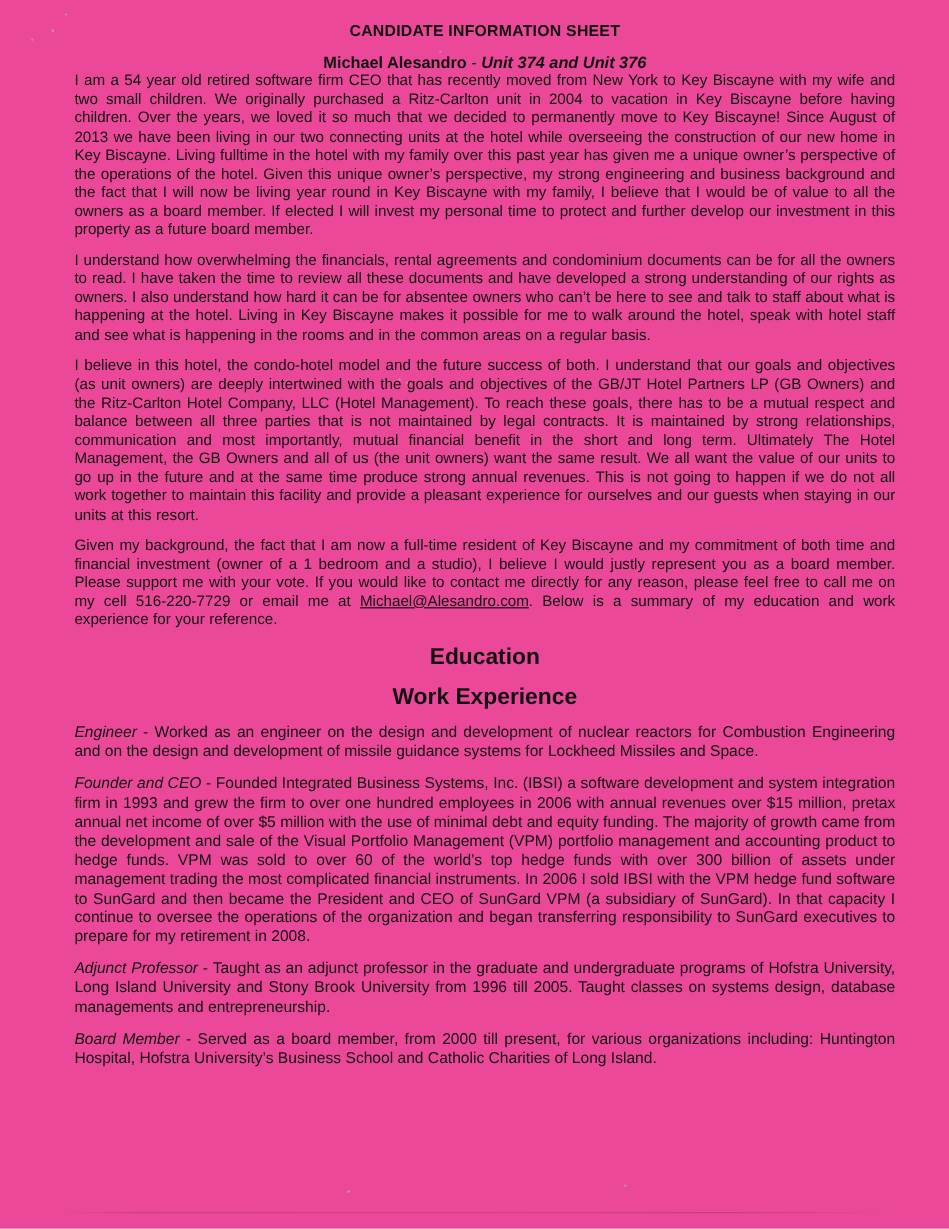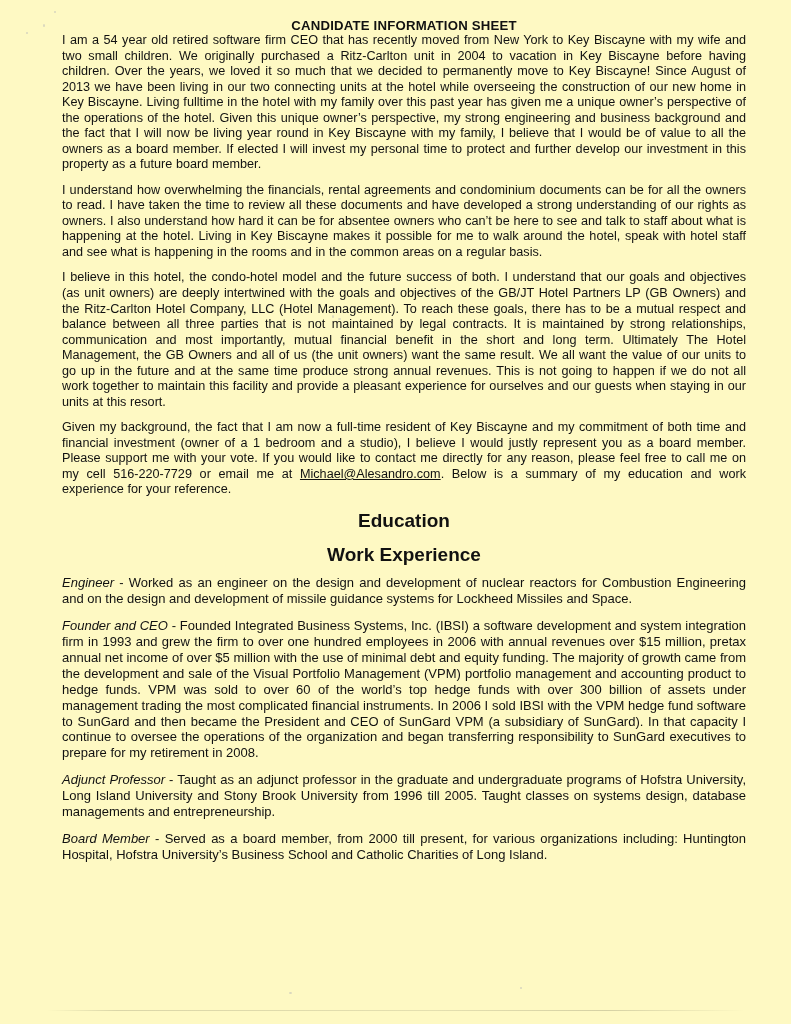--- a/index.html
+++ b/index.html
@@ -8,21 +8,21 @@
     background: #ffffff;
   }
   body {
     font-family: "Liberation Sans", sans-serif;
     color: #111111;
   }
   .page {
     position: relative;
     width: 791px;
     height: 1024px;
-    background: #fef9c3;
+    background: #ec4899;
     overflow: hidden;
     box-sizing: border-box;
   }
   .sheet {
     position: absolute;
     left: 62px;
     top: 0;
     width: 684px;
   }
   .doc-title {
@@ -104,20 +104,23 @@
   <div class="speck" style="left:338px; top:318px; width:3px; height:2px;"></div>
   <div class="speck" style="left:332px; top:315px; width:2px; height:3px;"></div>
   <div class="speck" style="left:289px; top:992px; width:3px; height:2px;"></div>
   <div class="speck" style="left:520px; top:987px; width:2px; height:2px;"></div>
   <div class="scanline" style="top:1010px;"></div>
 
   <div class="sheet">
 
     <div class="doc-title">CANDIDATE INFORMATION SHEET</div>
 
+    <div class="doc-subtitle">
+      <span class="name">Michael Alesandro</span><span> - </span><span class="units">Unit 374 and Unit 376</span>
+    </div>
 
     <p class="body-par gap-top-first">I am a 54 year old retired software firm CEO that has recently moved from New York to Key Biscayne with my wife and two small children.  We originally purchased a Ritz-Carlton unit in 2004 to vacation in Key Biscayne before having children.  Over the years, we loved it so much that we decided to permanently move to Key Biscayne!   Since August of 2013 we have been living in our two connecting units at the hotel while overseeing the construction of our new home in Key Biscayne.  Living fulltime in the hotel with my family over this past year has given me a unique owner’s perspective of the operations of the hotel.  Given this unique owner’s perspective, my strong engineering and business background and the fact that I will now be living year round in Key Biscayne with my family, I believe that I would be of value to all the owners as a board member.  If elected I will invest my personal time to protect and further develop our investment in this property as a future board member.</p>
     <p class="body-par">I understand how overwhelming the financials, rental agreements and condominium documents can be for all the owners to read.  I have taken the time to review all these documents and have developed a strong understanding of our rights as owners.   I also understand how hard it can be for absentee owners who can’t be here to see and talk to staff about what is happening at the hotel.   Living in Key Biscayne makes it possible for me to walk around the hotel, speak with hotel staff and see what is happening in the rooms and in the common areas on a regular basis.</p>
     <p class="body-par">I believe in this hotel, the condo-hotel model and the future success of both.  I understand that our goals and objectives (as unit owners) are deeply intertwined with the goals and objectives of the GB/JT Hotel Partners LP (GB Owners) and the Ritz-Carlton Hotel Company, LLC (Hotel Management).  To reach these goals, there has to be a mutual respect and balance between all three parties that is not maintained by legal contracts.  It is maintained by strong relationships, communication and most importantly, mutual financial benefit in the short and long term.  Ultimately The Hotel Management, the GB Owners and all of us (the unit owners) want the same result.  We all want the value of our units to go up in the future and at the same time produce strong annual revenues.  This is not going to happen if we do not all work together to maintain this facility and provide a pleasant experience for ourselves and our guests when staying in our units at this resort.</p>
 
     <p class="body-par"><span>Given my background, the fact that I am now a full-time resident of Key Biscayne and my commitment of both time and financial investment (owner of a 1 bedroom and a studio), I believe I would justly represent you as a board member.   Please support me with your vote.   If you would like to contact me directly for any reason, please feel free to call me on my cell 516-220-7729 or email me at </span><span class="ul">Michael@Alesandro.com</span><span>.  Below is a summary of my education and work experience for your reference.</span></p>
 
     <div class="section-head tight">Education</div>
 
 

